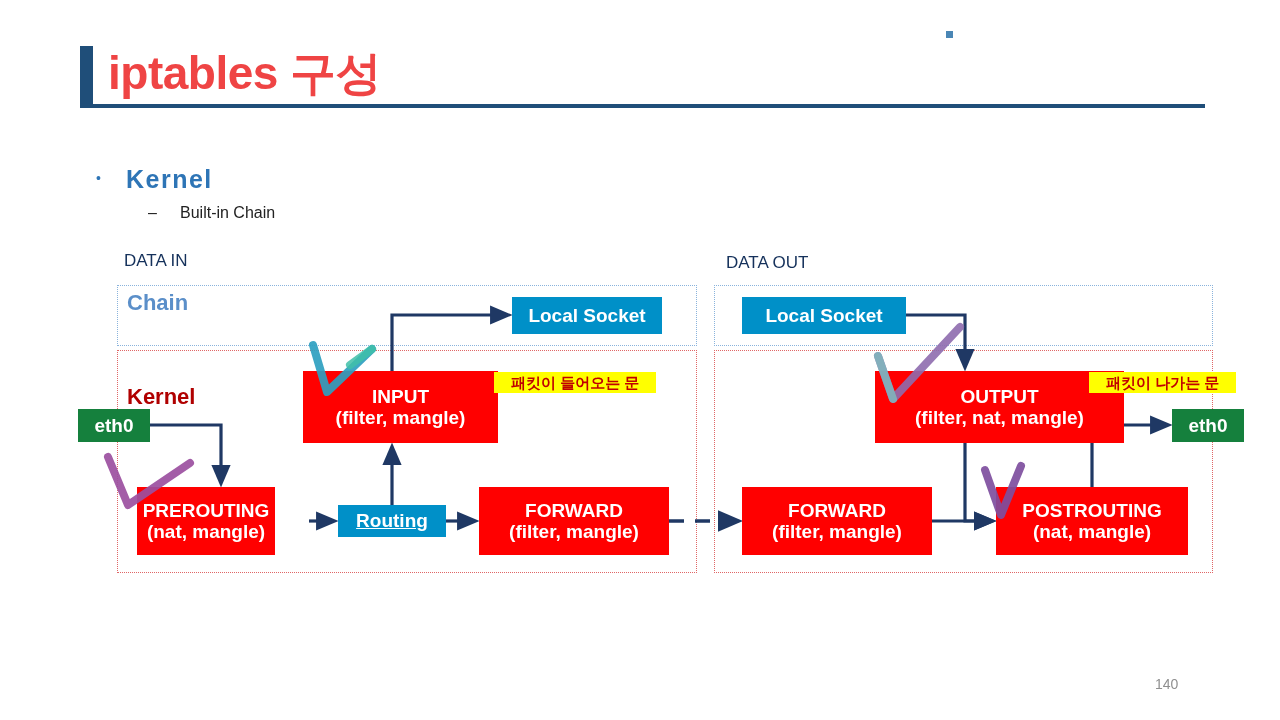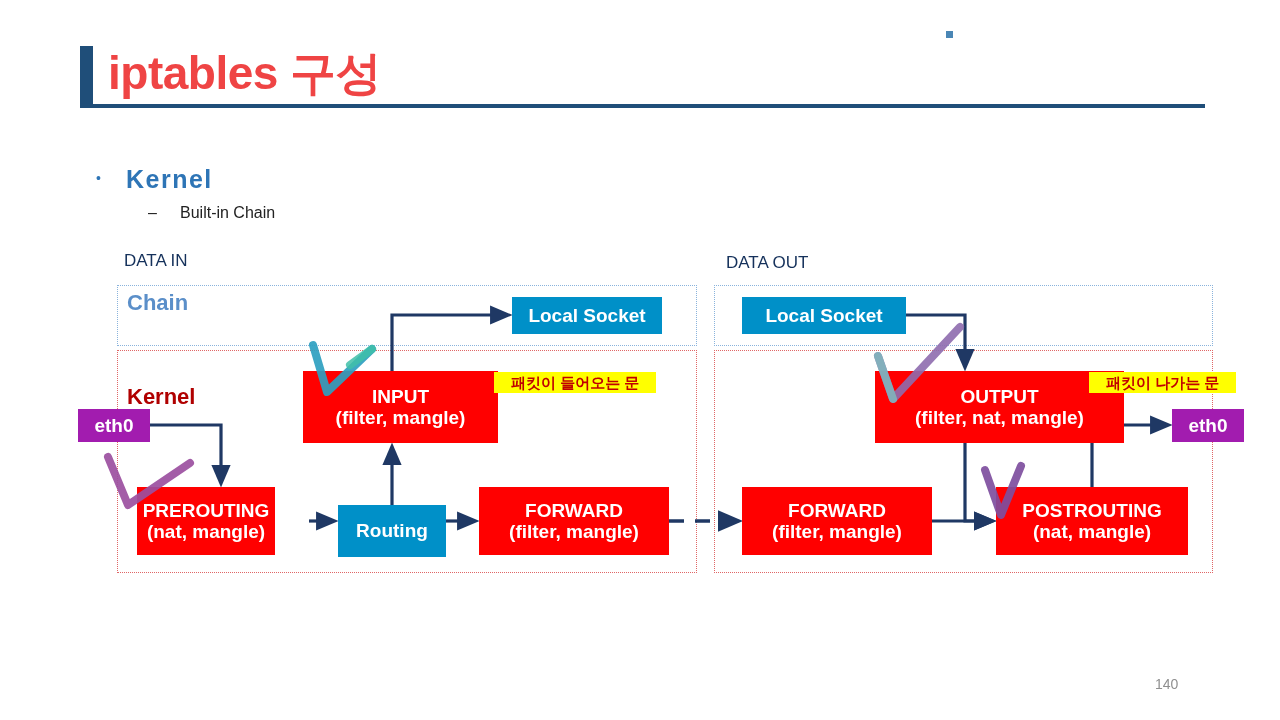--- a/index.html
+++ b/index.html
@@ -136,36 +136,36 @@
     align-items: center;
     justify-content: center;
     color: #ffffff;
     font-weight: bold;
     text-align: center;
     line-height: 1.12;
     box-sizing: border-box;
   }
   .box-red  { background: #FF0000; font-size: 19px; }
   .box-blue { background: #0090C8; font-size: 19px; text-align: right; }
-  .box-teal { background: #a21caf; font-size: 19px; }
+  .box-teal { background: #15803d; font-size: 19px; }
 
   .box .l2 { font-size: 19px; }
 
   
   #box-input        { left: 295px;  top: 371px; width: 195px; height: 72px; margin-left: 8px; }
   #box-prerouting   { left: 137px;  top: 487px; width: 138px; height: 68px; }
   #box-forward-l    { left: 479px;  top: 487px; width: 190px; height: 68px; }
   #box-output       { left: 843px;  top: 371px; width: 249px; height: 72px; margin-left: 32px; }
   #box-forward-r    { left: 742px;  top: 487px; width: 190px; height: 68px; }
   #box-postrouting  { left: 996px;  top: 487px; width: 192px; height: 68px; }
 
   
   #box-socket-left  { left: 512px;  top: 297px; width: 150px; height: 37px; }
   #box-socket-right { left: 742px;  top: 297px; width: 164px; height: 37px; }
-  #box-routing      { left: 338px;  top: 505px; width: 108px; height: 52px; }
+  #box-routing      { left: 338px;  top: 505px; width: 108px; height: 32px; text-decoration: underline; }
 
   
   #box-eth0-left    { left: 78px;   top: 409px; width: 72px;  height: 33px; }
   #box-eth0-right   { left: 1172px; top: 409px; width: 72px;  height: 33px; }
 
   
   .note-highlight {
     position: absolute;
     background: #FFFF00;
     color: #C00000;

